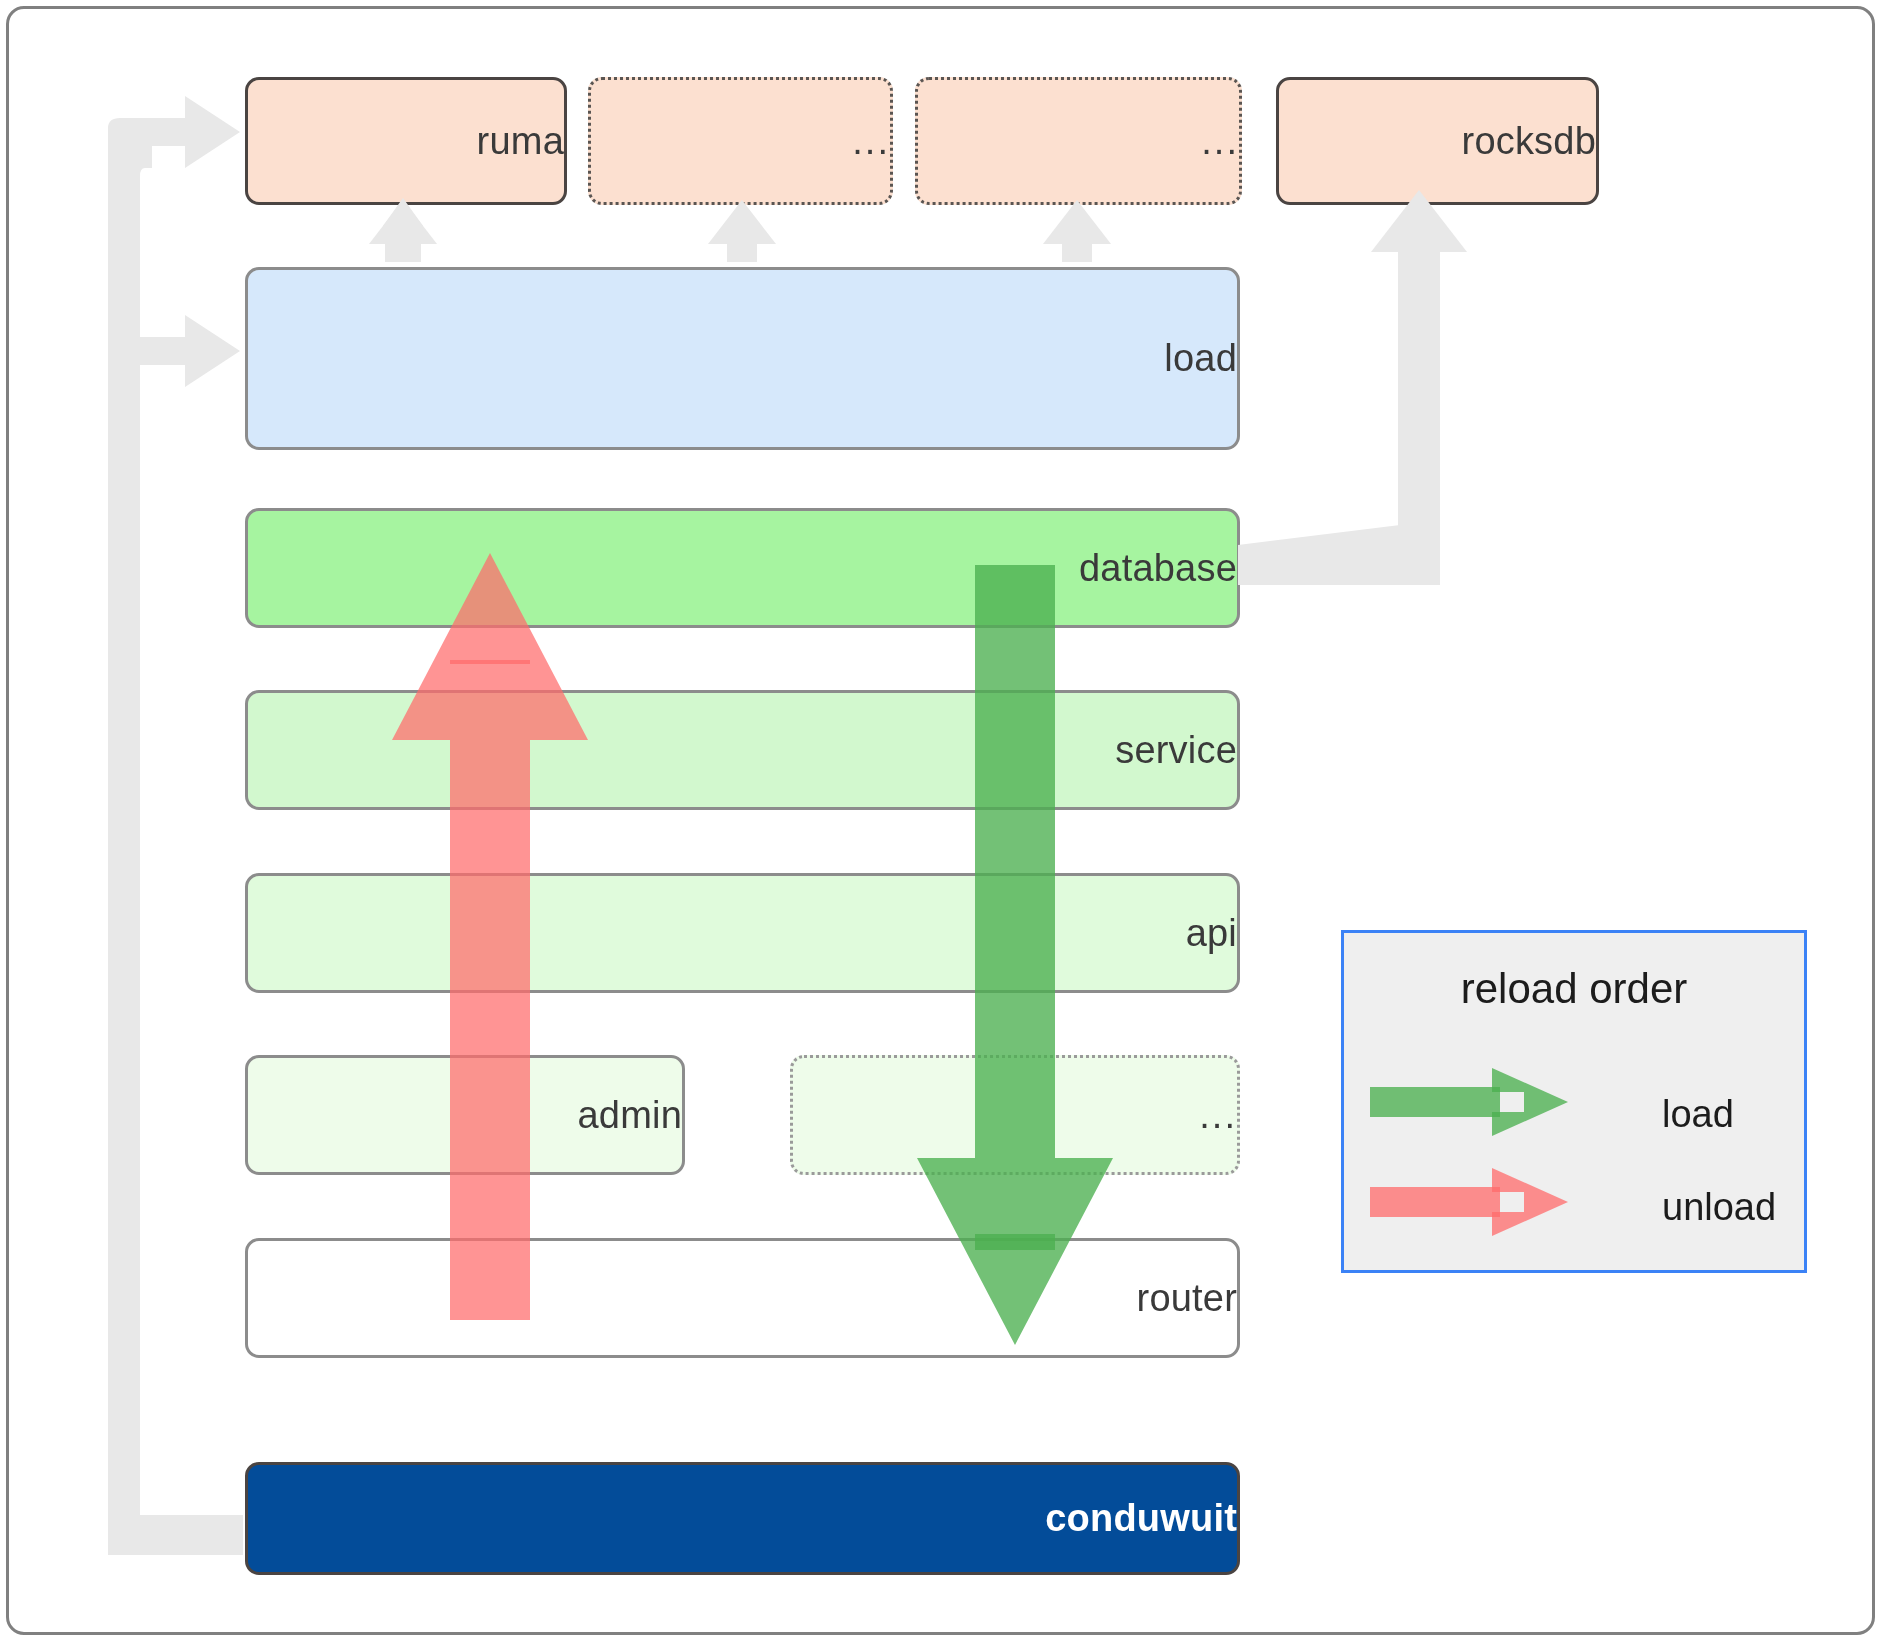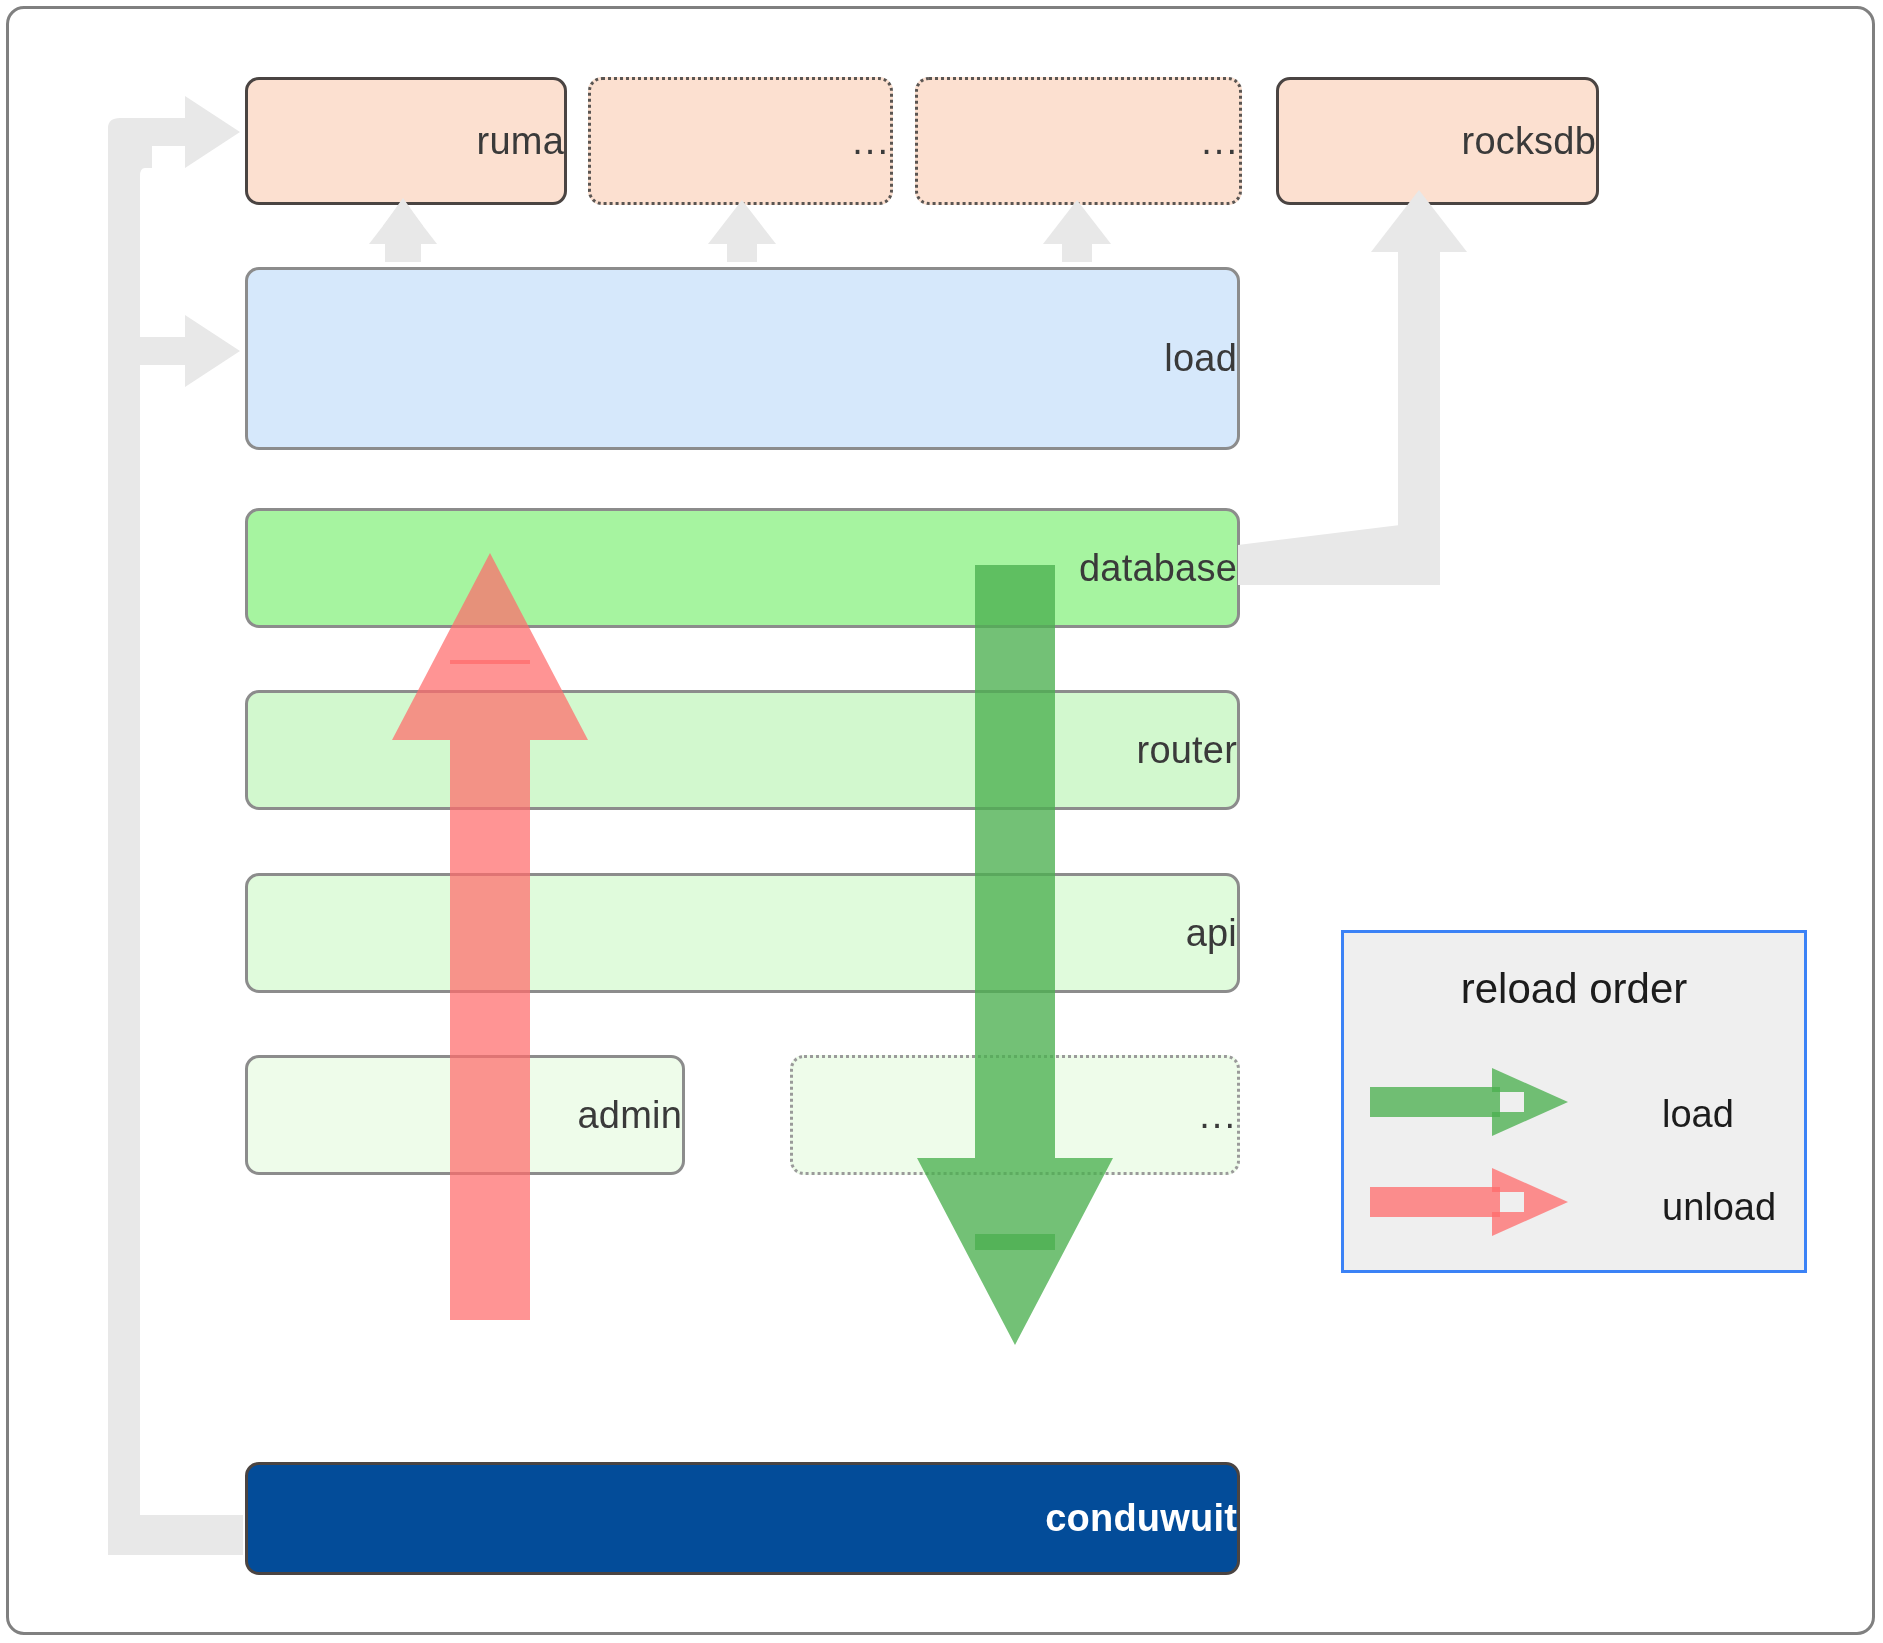--- a/index.html
+++ b/index.html
@@ -154,35 +154,38 @@
 
   <div class="node gray" style="left:245px; top:267px; width:995px; height:183px; background:#D6E8FB;">
     <span class="label">load</span>
   </div>
 
   <div class="node gray" style="left:245px; top:508px; width:995px; height:120px; background:#A6F4A0;">
     <span class="label">database</span>
   </div>
 
   <div class="node gray" style="left:245px; top:690px; width:995px; height:120px; background:#D2F8CE;">
-    <span class="label">router</span>
+    <span class="label">service</span>
   </div>
 
   <div class="node gray" style="left:245px; top:873px; width:995px; height:120px; background:#E0FBDC;">
     <span class="label">api</span>
   </div>
 
   <div class="node gray" style="left:245px; top:1055px; width:440px; height:120px; background:#EEFCEA;">
     <span class="label">admin</span>
   </div>
 
   <div class="node graydot" style="left:790px; top:1055px; width:450px; height:120px; background:#EEFCEA;">
     <span class="label dots">...</span>
   </div>
 
+  <div class="node gray" style="left:245px; top:1238px; width:995px; height:120px; background:#FFFFFF;">
+    <span class="label">router</span>
+  </div>
 
   <div class="node solid" style="left:245px; top:1462px; width:995px; height:113px; background:#034C99; color:#FFFFFF; font-weight:bold;">
     <span class="label">conduwuit</span>
   </div>
 
   <svg id="bigarrows" viewBox="0 0 1883 1643" xmlns="http://www.w3.org/2000/svg">
 
     <g>
       <rect x="450" y="660" width="80" height="660" fill="#FF6B6B" opacity="0.72"></rect>
       <path d="M 490 553 L 588 740 L 530 740 L 530 664 L 450 664 L 450 740 L 392 740 Z" fill="#FF6B6B" opacity="0.72"></path>

